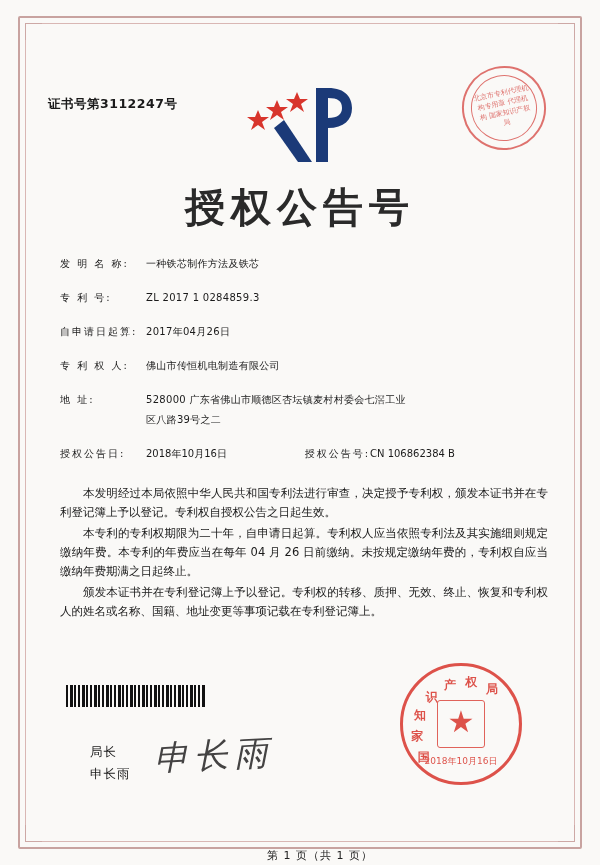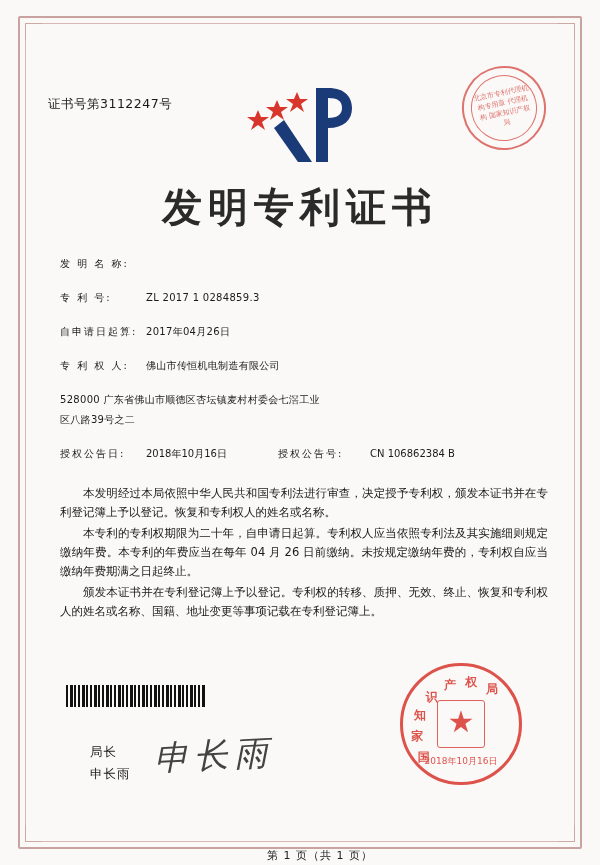--- a/index.html
+++ b/index.html
@@ -56,20 +56,21 @@
     font-size:7px;line-height:10px;
     letter-spacing:0px;
     padding:4px;
     box-sizing:border-box;
   }
 
   .cert-no{
     position:absolute;left:4px;top:52px;
     font-size:12.5px;color:#1a1a1a;
     letter-spacing:.5px;
+    font-weight:bold;
   }
 
   
   .emblem{
     position:absolute;left:50%;top:32px;transform:translateX(-50%);
     width:120px;height:92px;
   }
 
   .title{
     position:absolute;left:0;right:0;top:136px;
@@ -103,21 +104,21 @@
     margin-top:0;
   }
   .two-col{
     display:flex;margin-bottom:24px;
   }
   .two-col .half{
     display:flex;
   }
   .two-col .half:first-child{width:218px;flex:0 0 218px;}
   .two-col .half .lbl{width:86px;flex:0 0 86px;letter-spacing:2px;white-space:nowrap;}
-  .two-col .half .lbl-b{width:92px;flex:0 0 92px;letter-spacing:2px;white-space:nowrap;}
+  .two-col .half .lbl-b{width:92px;flex:0 0 92px;letter-spacing:2px;white-space:nowrap;text-align:right;}
 
   .paras{
     position:absolute;left:16px;right:8px;top:440px;
     font-size:11.5px;color:#1a1a1a;
     line-height:19px;
     text-align:justify;
   }
   .paras p{margin:0 0 2px 0;text-indent:23px;}
 
   
@@ -209,66 +210,68 @@
       <svg viewBox="0 0 120 92" width="120" height="92">
         <polygon points="18,34 21,41 29,41 22,46 25,54 18,49 11,54 14,46 7,41 15,41" fill="#d8352c"></polygon>
         <polygon points="37,24 40,31 48,31 41,36 44,44 37,39 30,44 33,36 26,31 34,31" fill="#d8352c"></polygon>
         <polygon points="57,16 60,23 68,23 61,28 64,36 57,31 50,36 53,28 46,23 54,23" fill="#d8352c"></polygon>
         <path d="M34 52 L58 86 L72 86 L44 44 Z" fill="#1b3a78"></path>
         <path d="M76 12 L76 86 L88 86 L88 12 Z" fill="#1b3a78"></path>
         <path d="M88 12 C106 12 112 22 112 32 C112 44 104 52 88 52 L88 42 C98 42 102 38 102 32 C102 25 98 22 88 22 Z" fill="#1b3a78"></path>
       </svg>
     </div>
 
-    <div class="title">发明专利证书</div>
+    <div class="title">授权公告号</div>
 
     <div class="fields">
 
       <div class="field">
         <div class="lbl">发 明 名 称:</div>
+        <div class="val">一种铁芯制作方法及铁芯</div>
       </div>
 
 
       <div class="field">
         <div class="lbl">专 利 号:</div>
         <div class="val">ZL 2017 1 0284859.3</div>
       </div>
 
       <div class="field">
         <div class="lbl">自申请日起算:</div>
         <div class="val">2017年04月26日</div>
       </div>
 
       <div class="field">
         <div class="lbl">专 利 权 人:</div>
         <div class="val">佛山市传恒机电制造有限公司</div>
       </div>
 
       <div class="field">
+        <div class="lbl">地        址:</div>
         <div class="val">
           <div>528000  广东省佛山市顺德区杏坛镇麦村村委会七滘工业</div>
           <div class="val2">区八路39号之二</div>
         </div>
       </div>
 
       <div class="two-col">
         <div class="half">
           <div class="lbl">授权公告日:</div>
           <div class="val">2018年10月16日</div>
         </div>
         <div class="half">
           <div class="lbl-b">授权公告号:</div>
           <div class="val">CN 106862384 B</div>
         </div>
       </div>
 
     </div>
 
     <div class="paras">
-      <p>本发明经过本局依照中华人民共和国专利法进行审查，决定授予专利权，颁发本证书并在专利登记簿上予以登记。恢复和专利权人的姓名或名称。</p>
+      <p>本发明经过本局依照中华人民共和国专利法进行审查，决定授予专利权，颁发本证书并在专利登记簿上予以登记。专利权自授权公告之日起生效。</p>
       <p>本专利的专利权期限为二十年，自申请日起算。专利权人应当依照专利法及其实施细则规定缴纳年费。本专利的年费应当在每年 04 月 26 日前缴纳。未按规定缴纳年费的，专利权自应当缴纳年费期满之日起终止。</p>
       <p>颁发本证书并在专利登记簿上予以登记。专利权的转移、质押、无效、终止、恢复和专利权人的姓名或名称、国籍、地址变更等事项记载在专利登记簿上。</p>
     </div>
 
     <div class="barcode"></div>
 
     <div class="signblock">
       <div>局长</div>
       <div>申长雨</div>
     </div>

